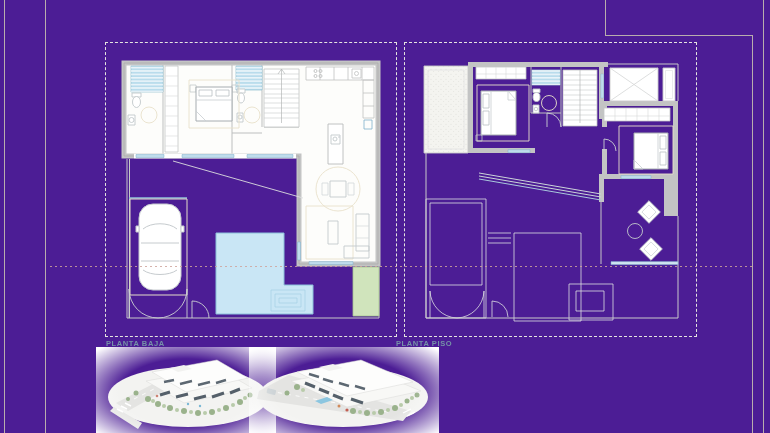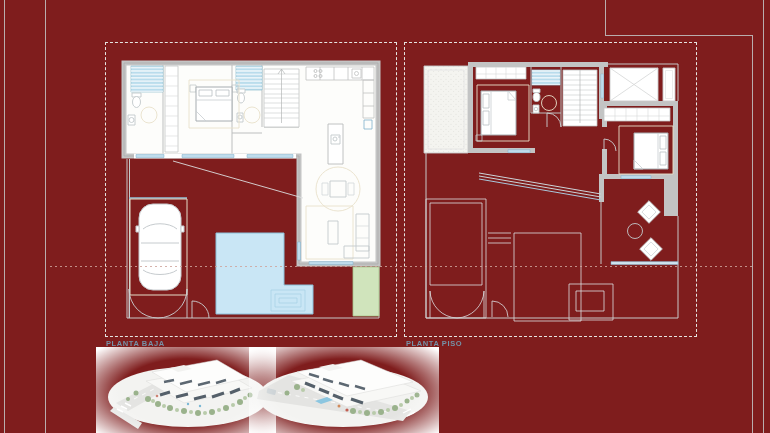--- a/index.html
+++ b/index.html
@@ -1,27 +1,27 @@
 <!DOCTYPE html>
 <html><head>
 <meta charset="utf-8">
 <style>
   html,body{margin:0;padding:0;background:#ffffff;}
-  #sheet{position:relative;width:770px;height:433px;background:#7f1d1d;overflow:hidden;
+  #sheet{position:relative;width:770px;height:433px;background:#4c1d95;overflow:hidden;
          font-family:"Liberation Sans", sans-serif;}
   .frame-v{position:absolute;top:0;width:1px;height:433px;background:#b9adad;}
   .frame-seg{position:absolute;background:#b9adad;}
   .viewport{position:absolute;top:42px;height:295px;border:1px dashed #e5e3e0;box-sizing:border-box;}
   #vp-baja{left:105px;width:292px;}
   #vp-piso{left:404px;width:293px;}
   .viewport svg{position:absolute;left:0;top:0;}
   .plan-label{position:absolute;top:339px;font-size:7.5px;font-weight:bold;
               letter-spacing:.08em;color:#7592a7;}
   #label-baja{left:106px;}
-  #label-piso{left:406px;}
+  #label-piso{left:396px;}
   #section-line{position:absolute;left:50px;top:266px;width:703px;height:1px;opacity:.85;
       background:repeating-linear-gradient(90deg,#cfa49c 0 2px,transparent 2px 5px);z-index:6;}
   .render{position:absolute;top:351px;}
   #render-1{left:100px;width:172px;height:82px;}
   #render-2{left:253px;width:182px;height:82px;}
   .vignette{position:absolute;inset:-4px;
       background:radial-gradient(ellipse at center, rgba(255,255,255,0) 52%, #ffffff 96%);}
   svg *{vector-effect:non-scaling-stroke;}
 </style>
 </head>

